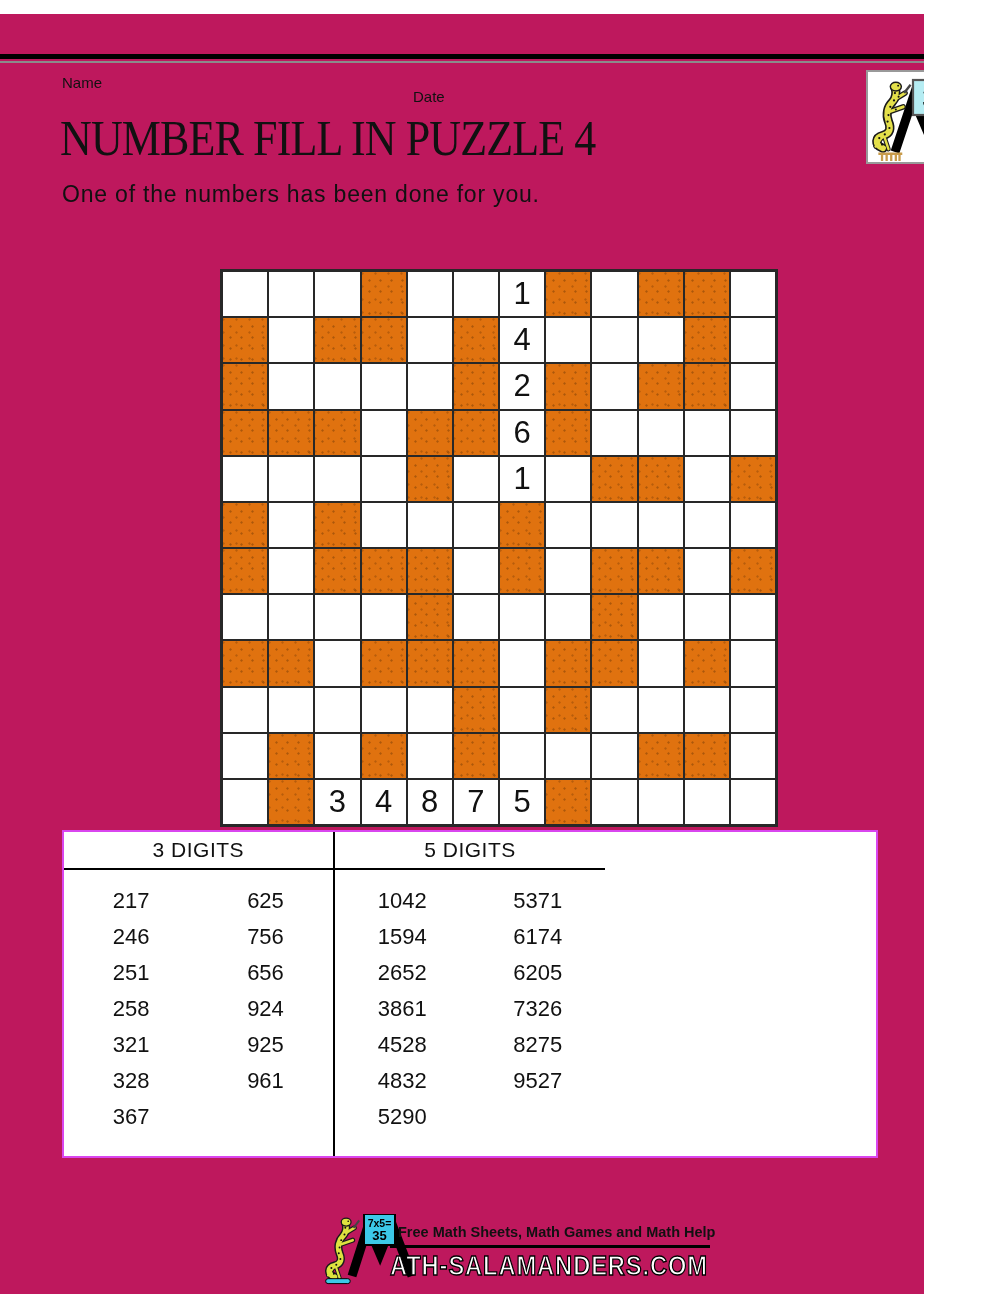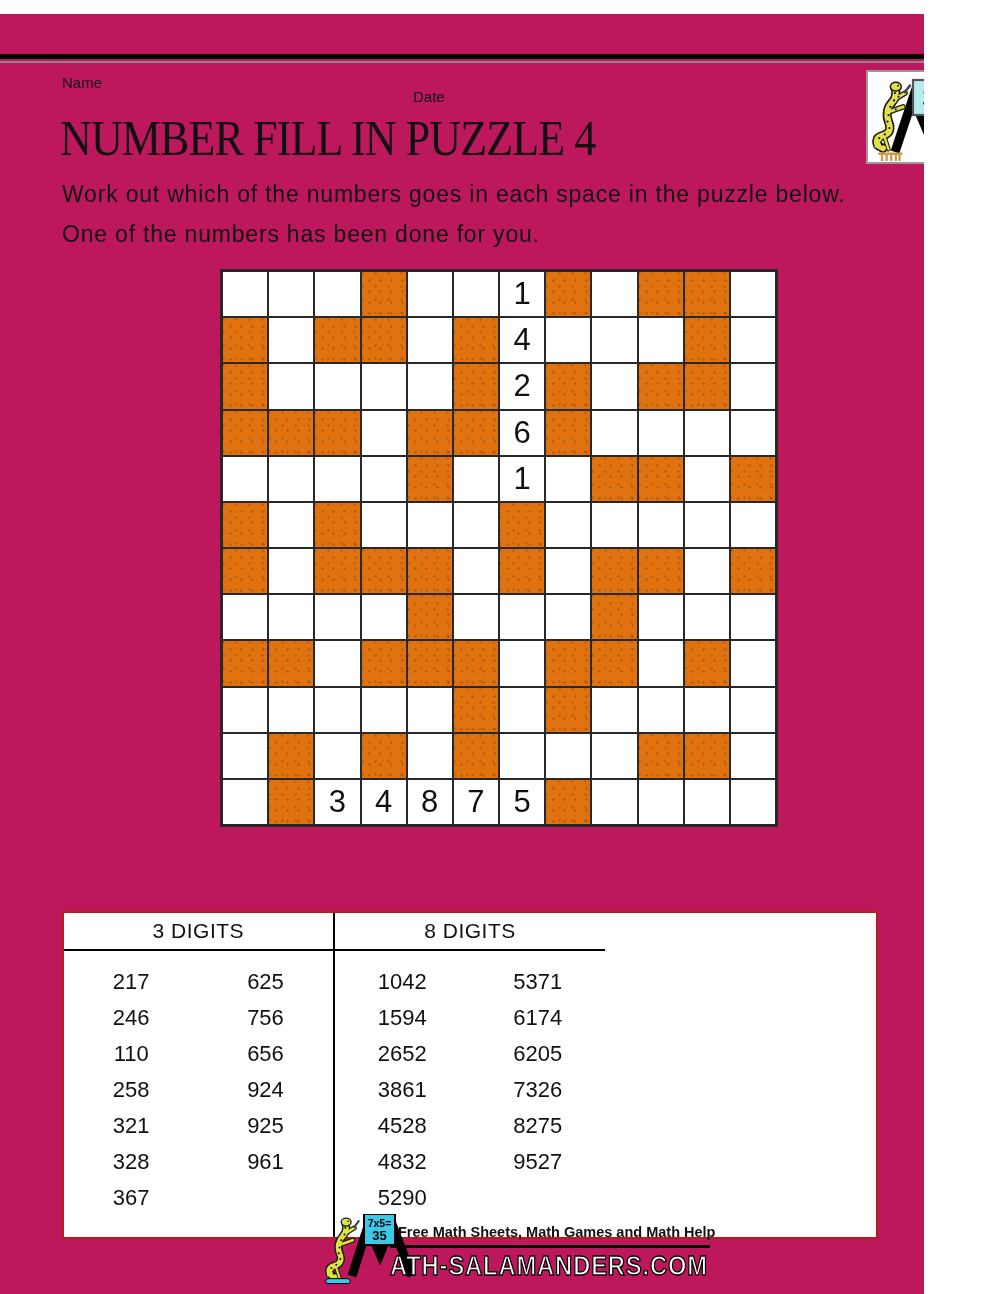--- a/index.html
+++ b/index.html
@@ -19,22 +19,22 @@
   .grid{position:absolute;left:220px;top:255px;width:558px;height:558px;box-sizing:border-box;
         display:grid;grid-template-columns:repeat(12,1fr);grid-template-rows:repeat(12,1fr);
         border:2px solid #282828;background:#fff;}
   .cell{border:1px solid #282828;display:flex;align-items:center;justify-content:center;
         font-size:31px;color:#111;box-sizing:border-box;}
   .cell.blk{background-color:#E0720F;
         background-image:radial-gradient(circle,rgba(110,55,5,.45) .8px,transparent 1.5px),
                          radial-gradient(circle,rgba(110,55,5,.35) .8px,transparent 1.5px);
         background-size:11px 11px,13px 13px;background-position:2px 3px,7px 8px;}
   
-  .numtable{position:absolute;left:62px;top:897px;width:816px;height:328px;box-sizing:border-box;
-            border:2px solid #b91c1c;display:grid;grid-template-columns:1fr 1fr 1fr;background:#fff;}
+  .numtable{position:absolute;left:62px;top:816px;width:816px;height:328px;box-sizing:border-box;
+            border:2px solid #d946ef;display:grid;grid-template-columns:1fr 1fr 1fr;background:#fff;}
   .numcol{border-right:2px solid #000;display:flex;flex-direction:column;}
   .numcol:last-child{border-right:none;}
   .numhead{height:38px;border-bottom:2px solid #000;display:flex;align-items:center;justify-content:center;
            font-size:21px;box-sizing:border-box;letter-spacing:.5px;}
   .numbody{display:flex;flex:1;}
   .sublist{flex:1;text-align:center;padding-top:13px;}
   .numitem{font-size:22px;line-height:36px;}
   .numitem.struck{text-decoration:line-through;}
   
   .footer{position:absolute;left:320px;top:1198px;width:410px;height:86px;}
@@ -84,21 +84,20 @@
             <circle cx="27" cy="30" r="1.1"></circle>
         </g>
         <path d="M8,78 h26 M12,78 v8 M17,78 v8 M22,78 v8 M27,78 v8 M31,78 v8" stroke="#C89B4B" stroke-width="2.5"></path>
       </g>
     </svg>
   </div>
 
   <h1 class="page-title">NUMBER FILL IN PUZZLE 4</h1>
 
   <div class="instructions">
-    <div>Work out which of the numbers goes in each space in the puzzle below.</div>
     <div>One of the numbers has been done for you.</div>
   </div>
 
   <div class="grid" id="puzzle-grid">
       <div class="cell"></div>
       <div class="cell"></div>
       <div class="cell"></div>
       <div class="cell blk" style="background-color: rgb(224, 114, 15);"></div>
       <div class="cell"></div>
       <div class="cell"></div>
@@ -242,38 +241,38 @@
       <div class="cell"></div>
     </div>
 
   <div class="numtable" id="numtable">
       <div class="numcol">
         <div class="numhead">3 DIGITS</div>
         <div class="numbody">
           <div class="sublist">
             <div class="numitem">217</div>
             <div class="numitem">246</div>
-            <div class="numitem">110</div>
+            <div class="numitem">251</div>
             <div class="numitem">258</div>
             <div class="numitem">321</div>
             <div class="numitem">328</div>
             <div class="numitem">367</div>
           </div>
           <div class="sublist">
             <div class="numitem">625</div>
             <div class="numitem">756</div>
             <div class="numitem">656</div>
             <div class="numitem">924</div>
             <div class="numitem">925</div>
             <div class="numitem">961</div>
           </div>
         </div>
       </div>
       <div class="numcol">
-        <div class="numhead">8 DIGITS</div>
+        <div class="numhead">5 DIGITS</div>
         <div class="numbody">
           <div class="sublist">
             <div class="numitem">1042</div>
             <div class="numitem">1594</div>
             <div class="numitem">2652</div>
             <div class="numitem">3861</div>
             <div class="numitem">4528</div>
             <div class="numitem">4832</div>
             <div class="numitem">5290</div>
           </div>

